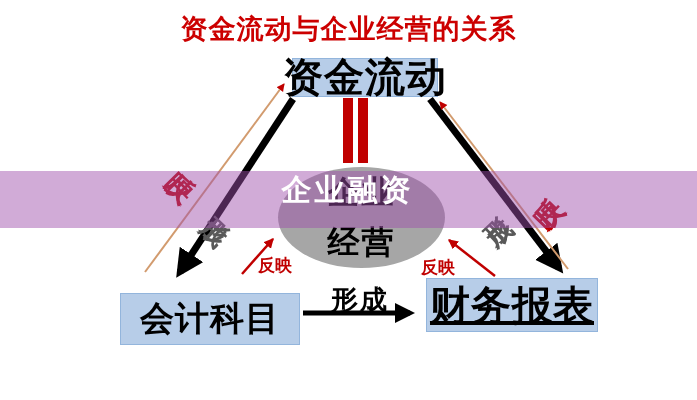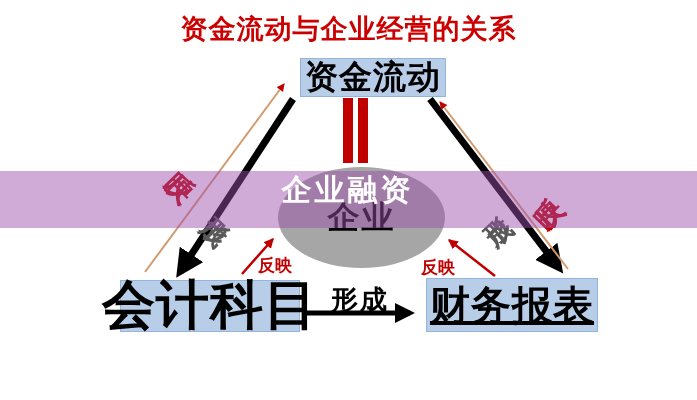--- a/index.html
+++ b/index.html
@@ -21,22 +21,22 @@
     position:absolute; left:0; top:11px; width:100%;
     text-align:center; font-size:27px; font-weight:bold;
     color:var(--title-red); letter-spacing:1px;
   }
 
   .node {
     position:absolute; background:var(--box-blue); border:1px solid var(--box-border);
     display:flex; align-items:center; justify-content:center;
     font-weight:bold; color:#000; white-space:nowrap;
   }
-  .top-node   { left:300px; top:58px;  width:146px; height:39px; font-size:33px; letter-spacing:1px; }
-  .left-node  { left:120px; top:280px; width:180px; height:52px; font-size:53px; letter-spacing:1px; }
+  .top-node   { left:292px; top:58px;  width:146px; height:39px; font-size:40px; letter-spacing:1px; }
+  .left-node  { left:120px; top:293px; width:180px; height:52px; font-size:34px; letter-spacing:1px; }
   .right-node { left:426px; top:278px; width:172px; height:54px; font-size:40px; letter-spacing:1px;text-decoration:underline; }
 
   .bars { position:absolute; left:343px; top:98px; width:25px; height:65px; display:flex; justify-content:space-between; }
   .bar  { width:10px; height:65px; background:var(--accent-red); }
 
   .ellipse {
     position:absolute; left:278px; top:167px; width:167px; height:101px;
     background:var(--ellipse-gray); border-radius:50%;
     display:flex; flex-direction:column; align-items:center; justify-content:center;
     font-size:32px; font-weight:bold; color:#000000; line-height:1.55; letter-spacing:2px;
@@ -87,20 +87,21 @@
 
   <div class="node top-node">资金流动</div>
 
   <div class="bars">
     <span class="bar"></span>
     <span class="bar"></span>
   </div>
 
   <div class="ellipse">
     <span>企业</span>
+    <span>经营</span>
   </div>
 
   <svg class="connectors" viewBox="0 0 697 400">
     <defs>
       <marker id="blackHead" markerUnits="strokeWidth" markerWidth="4.5" markerHeight="4.5" refX="3" refY="2" orient="auto">
         <path d="M0,0 L4,2 L0,4 Z" fill="#000"></path>
       </marker>
       <marker id="redHead" markerUnits="strokeWidth" markerWidth="5.5" markerHeight="5.5" refX="3.5" refY="2" orient="auto">
         <path d="M0,0 L4,2 L0,4 Z" fill="#C00000"></path>
       </marker>

